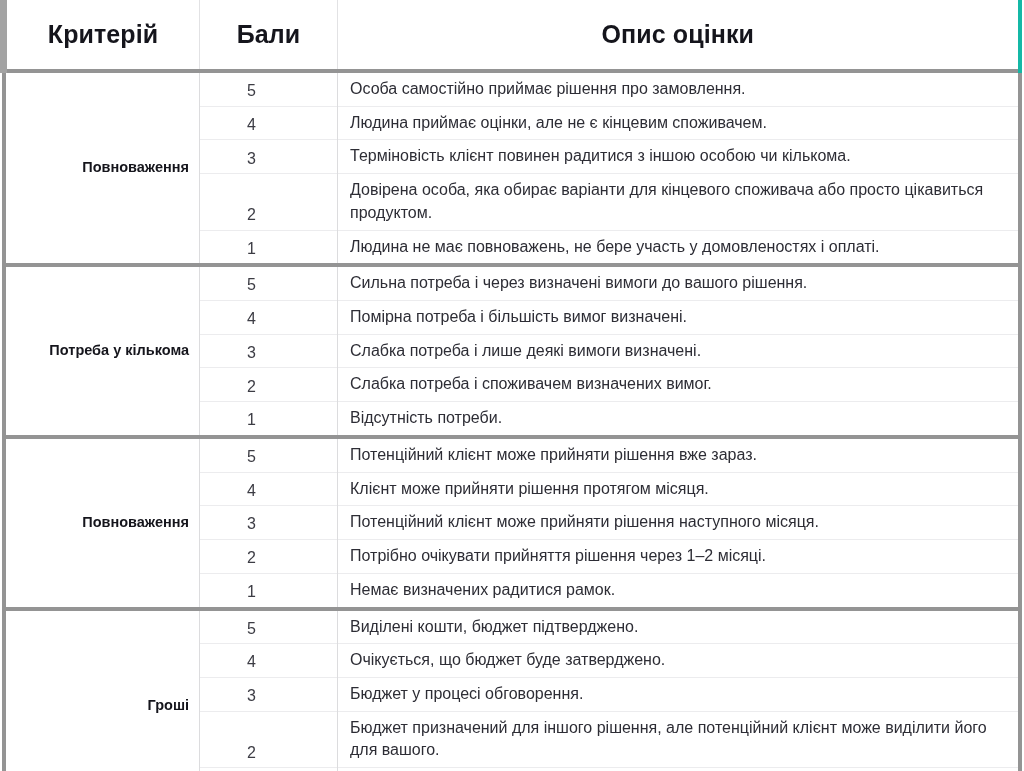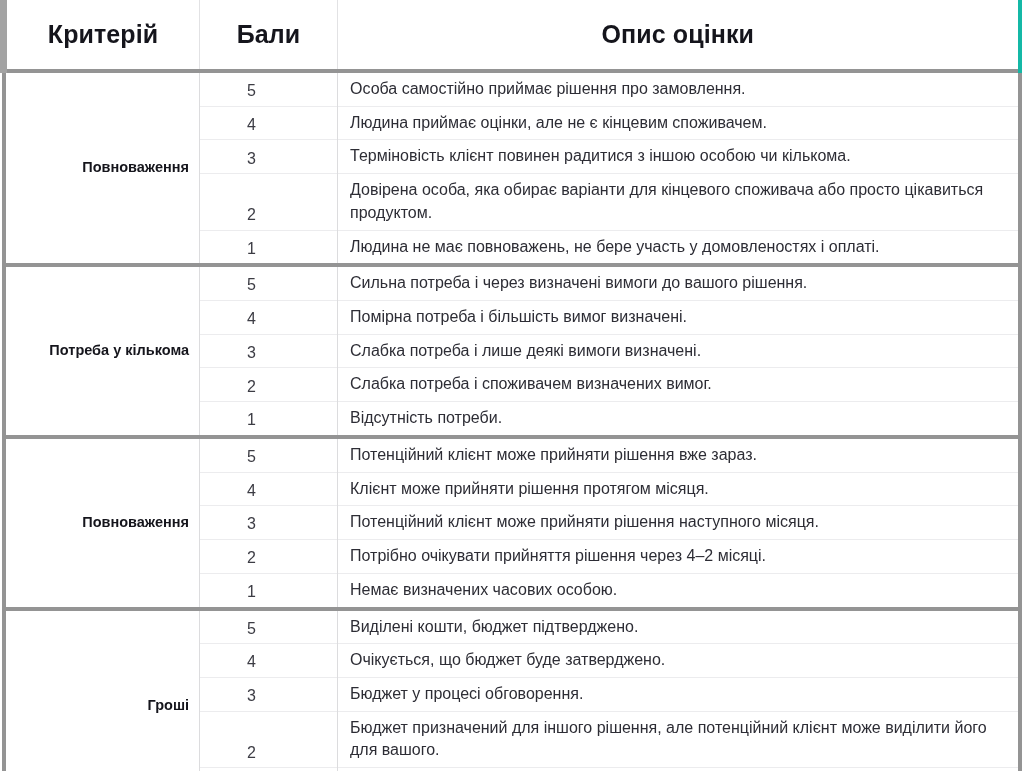--- a/index.html
+++ b/index.html
@@ -173,25 +173,25 @@
       <tr>
         <td class="score-cell">4</td>
         <td class="desc-cell">Клієнт може прийняти рішення протягом місяця.</td>
       </tr>
       <tr>
         <td class="score-cell">3</td>
         <td class="desc-cell">Потенційний клієнт може прийняти рішення наступного місяця.</td>
       </tr>
       <tr>
         <td class="score-cell">2</td>
-        <td class="desc-cell">Потрібно очікувати прийняття рішення через 4–2 місяці.</td>
-      </tr>
-      <tr>
-        <td class="score-cell">1</td>
-        <td class="desc-cell">Немає визначених часових особою.</td>
+        <td class="desc-cell">Потрібно очікувати прийняття рішення через 1–2 місяці.</td>
+      </tr>
+      <tr>
+        <td class="score-cell">1</td>
+        <td class="desc-cell">Немає визначених радитися рамок.</td>
       </tr>
     </tbody>
     <tbody class="criterion-group">
       <tr>
         <td class="criterion-cell" rowspan="5">Гроші</td>
         <td class="score-cell">5</td>
         <td class="desc-cell">Виділені кошти, бюджет підтверджено.</td>
       </tr>
       <tr>
         <td class="score-cell">4</td>

